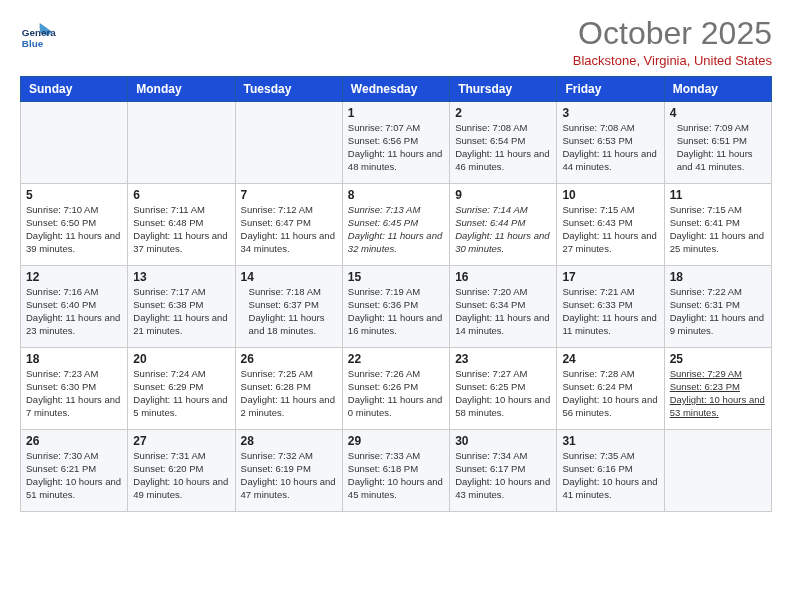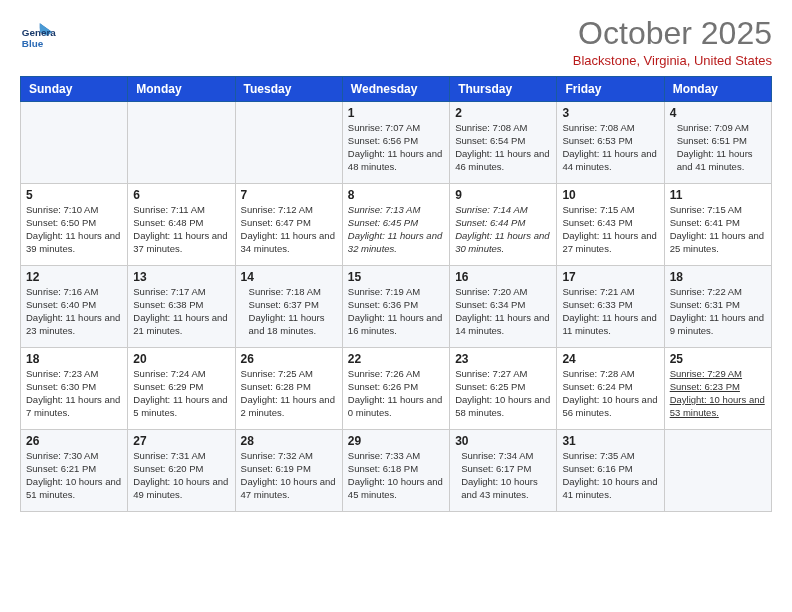--- a/index.html
+++ b/index.html
@@ -304,21 +304,21 @@
 Daylight: 10 hours and 47 minutes.</div>
           </td>
           <td>
             <div class="day-num">29</div>
             <div class="day-info" style="white-space: pre-line;">Sunrise: 7:33 AM
 Sunset: 6:18 PM
 Daylight: 10 hours and 45 minutes.</div>
           </td>
           <td>
             <div class="day-num">30</div>
-            <div class="day-info" style="white-space: pre-line; margin-left: 6px;">Sunrise: 7:34 AM
+            <div class="day-info" style="white-space: pre-line;">Sunrise: 7:34 AM
 Sunset: 6:17 PM
 Daylight: 10 hours and 43 minutes.</div>
           </td>
           <td>
             <div class="day-num">31</div>
             <div class="day-info" style="white-space: pre-line;">Sunrise: 7:35 AM
 Sunset: 6:16 PM
 Daylight: 10 hours and 41 minutes.</div>
           </td>
           <td class="empty"></td>

